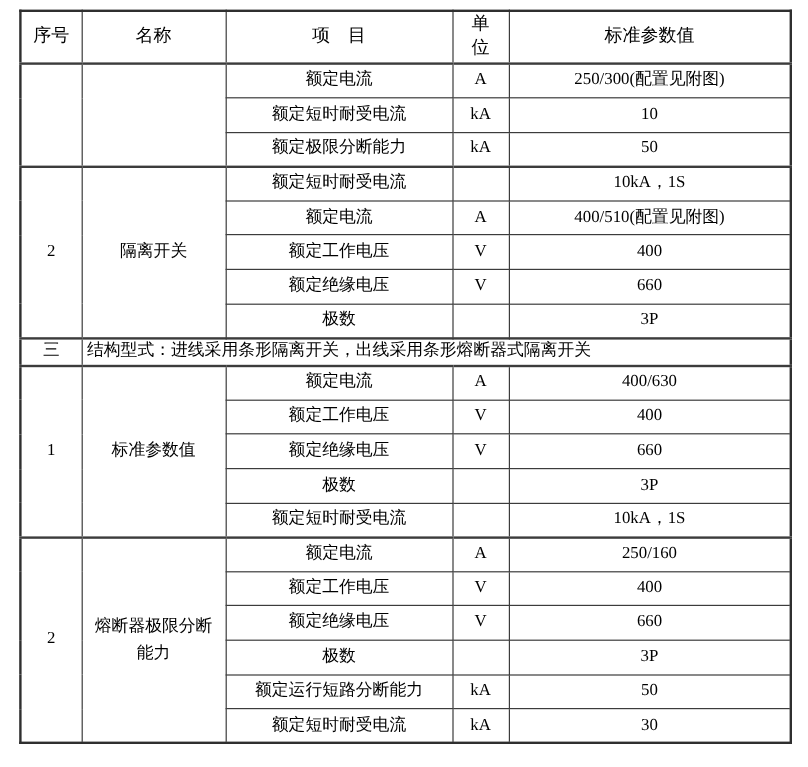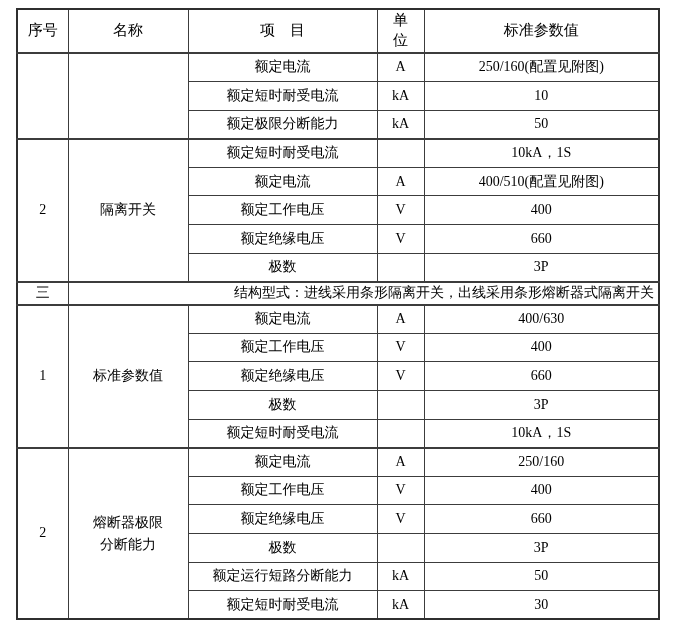--- a/index.html
+++ b/index.html
@@ -15,22 +15,22 @@
   col.c-value{width:235px;}
   td,th{border:1px solid #3c3c3c;text-align:center;vertical-align:middle;
         font-weight:normal;font-size:14px;line-height:1.45;padding:0 4px;
         overflow:hidden;}
   tr.r-head{height:38px;}
   tr.r-head th{font-size:15px;border-bottom-width:2px;}
   tr.r-data{height:28.6px;}
   tr.r-sect{height:23px;}
   tr.group-top td{border-top-width:2px;}
   .unit-head{display:inline-block;width:1.1em;word-break:break-all;line-height:1.35;}
-  td.name-cell{word-break:break-all;padding:0 20px;line-height:1.55;}
-  td.section-text{text-align:right;margin-left:45px;}
+  td.name-cell{word-break:break-all;padding:0 6px;line-height:1.55;}
+  td.section-text{text-align:left;margin-left:45px;}
 </style>
 </head>
 <body>
 
 <div class="table-wrap">
   <table class="spec">
     <colgroup>
       <col class="c-seq">
         <col class="c-name">
         <col class="c-item">
@@ -46,21 +46,21 @@
         <th>标准参数值</th>
       </tr>
     </thead>
     <tbody>
 
       <tr class="r-data">
         <td rowspan="3"></td>
         <td rowspan="3" class="name-cell"></td>
         <td>额定电流</td>
         <td>A</td>
-        <td>250/160(配置见附图)</td>
+        <td>250/300(配置见附图)</td>
       </tr>
       <tr class="r-data">
         <td>额定短时耐受电流</td>
         <td>kA</td>
         <td>10</td>
       </tr>
       <tr class="r-data">
         <td>额定极限分断能力</td>
         <td>kA</td>
         <td>50</td>

